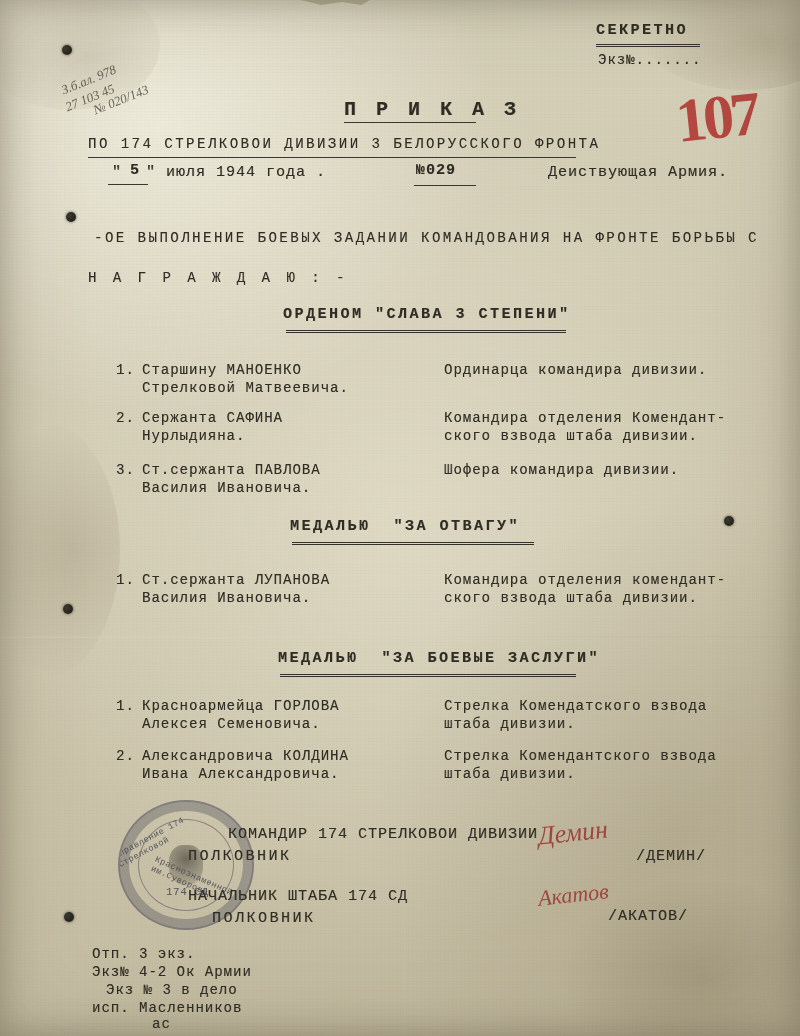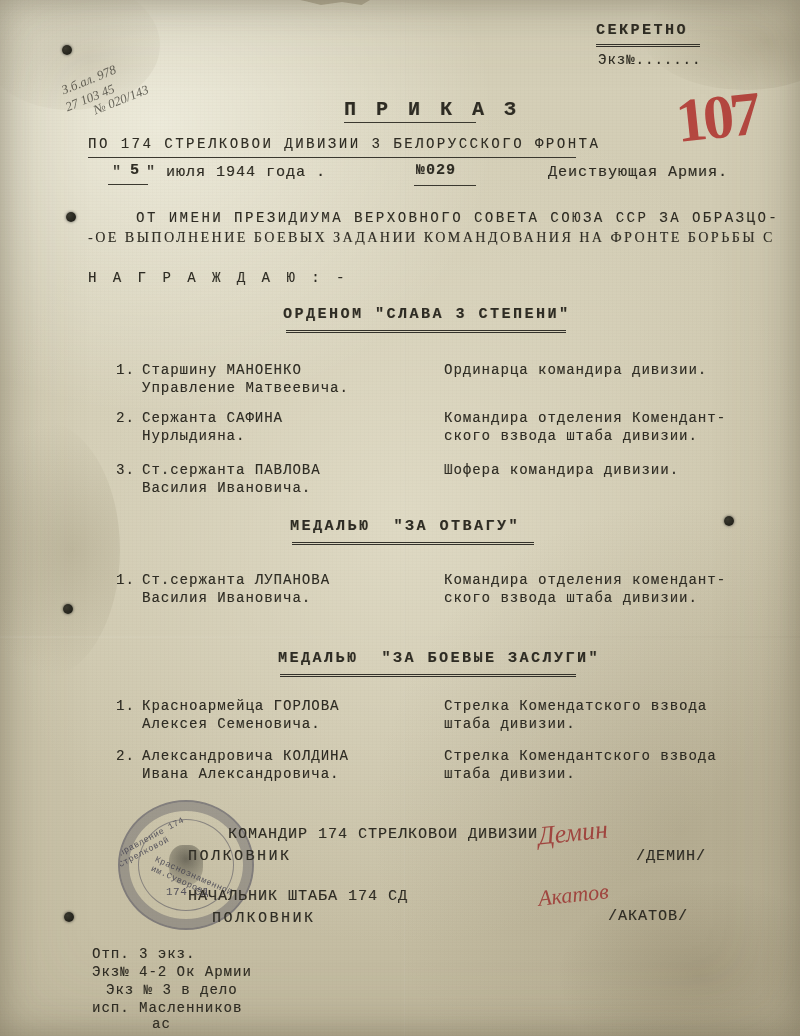--- a/index.html
+++ b/index.html
@@ -185,30 +185,29 @@
   <div style="position:absolute; left:88px; top:157px; width:488px; height:0; border-bottom:1px solid #3a382f;"></div>
 
   <div class="text t15" style="left:112px; top:164px;">"</div>
   <div class="text t15 bold" style="left:130px; top:162px;">5</div>
   <div style="position:absolute; left:108px; top:184px; width:40px; height:0; border-bottom:1px solid #3a382f;"></div>
   <div class="text t15" style="left:146px; top:164px;">" июля 1944 года .</div>
   <div class="text t15 bold" style="left:416px; top:162px;">№029</div>
   <div style="position:absolute; left:414px; top:185px; width:62px; height:0; border-bottom:1px solid #3a382f;"></div>
   <div class="text t15" style="left:548px; top:164px;">Деиствующая Армия.</div>
 
-  <div class="text t14 spaced2" style="left:136px; top:210px;">ОТ ИМЕНИ ПРЕЗИДИУМА ВЕРХОВНОГО СОВЕТА СОЮЗА ССР ЗА ОБРАЗЦО-</div>
-  <div class="text t14 spaced2" style="left:88px; top:230px;font-family:Liberation Serif, serif;">-ОЕ ВЫПОЛНЕНИЕ БОЕВЫХ ЗАДАНИИ КОМАНДОВАНИЯ НА ФРОНТЕ БОРЬБЫ С</div>
+  <div class="text t14 spaced2" style="left:94px; top:230px;">-ОЕ ВЫПОЛНЕНИЕ БОЕВЫХ ЗАДАНИИ КОМАНДОВАНИЯ НА ФРОНТЕ БОРЬБЫ С</div>
   <div class="text t14 spaced" style="left:88px; top:270px;">Н А Г Р А Ж Д А Ю : -</div>
 
   <div class="text t15 bold spaced2" style="left:283px; top:306px;">ОРДЕНОМ "СЛАВА 3 СТЕПЕНИ"</div>
   <div style="position:absolute; left:286px; top:330px; width:280px; height:0; border-bottom:3px double #33312a;"></div>
 
   <div class="text t14 list-num" style="left:116px; top:362px;">1.</div>
   <div class="text t14" style="left:142px; top:362px;">Старшину МАНОЕНКО</div>
-  <div class="text t14" style="left:142px; top:380px;">Управление Матвеевича.</div>
+  <div class="text t14" style="left:142px; top:380px;">Стрелковой Матвеевича.</div>
   <div class="text t14" style="left:444px; top:362px;">Ординарца командира дивизии.</div>
 
   <div class="text t14 list-num" style="left:116px; top:410px;">2.</div>
   <div class="text t14" style="left:142px; top:410px;">Сержанта САФИНА</div>
   <div class="text t14" style="left:142px; top:428px;">Нурлыдияна.</div>
   <div class="text t14" style="left:444px; top:410px;">Командира отделения Комендант-</div>
   <div class="text t14" style="left:444px; top:428px;">ского взвода штаба дивизии.</div>
 
   <div class="text t14 list-num" style="left:116px; top:462px;">3.</div>
   <div class="text t14" style="left:142px; top:462px;">Ст.сержанта ПАВЛОВА</div>

